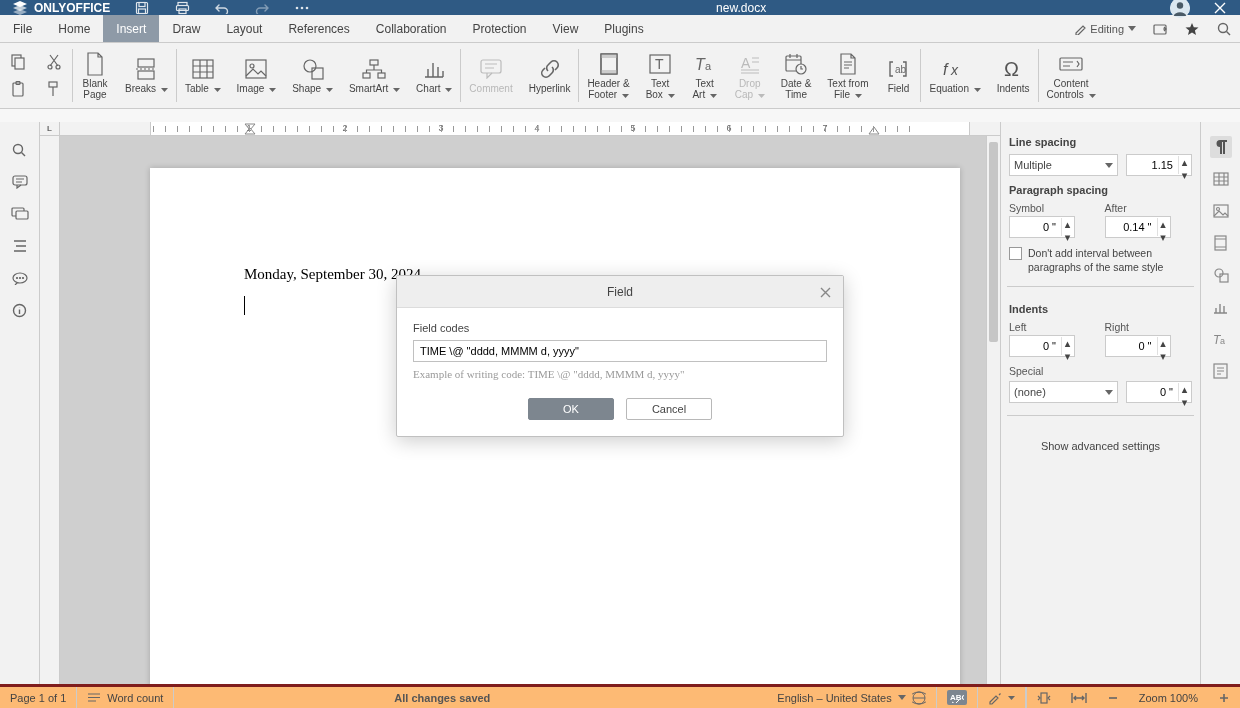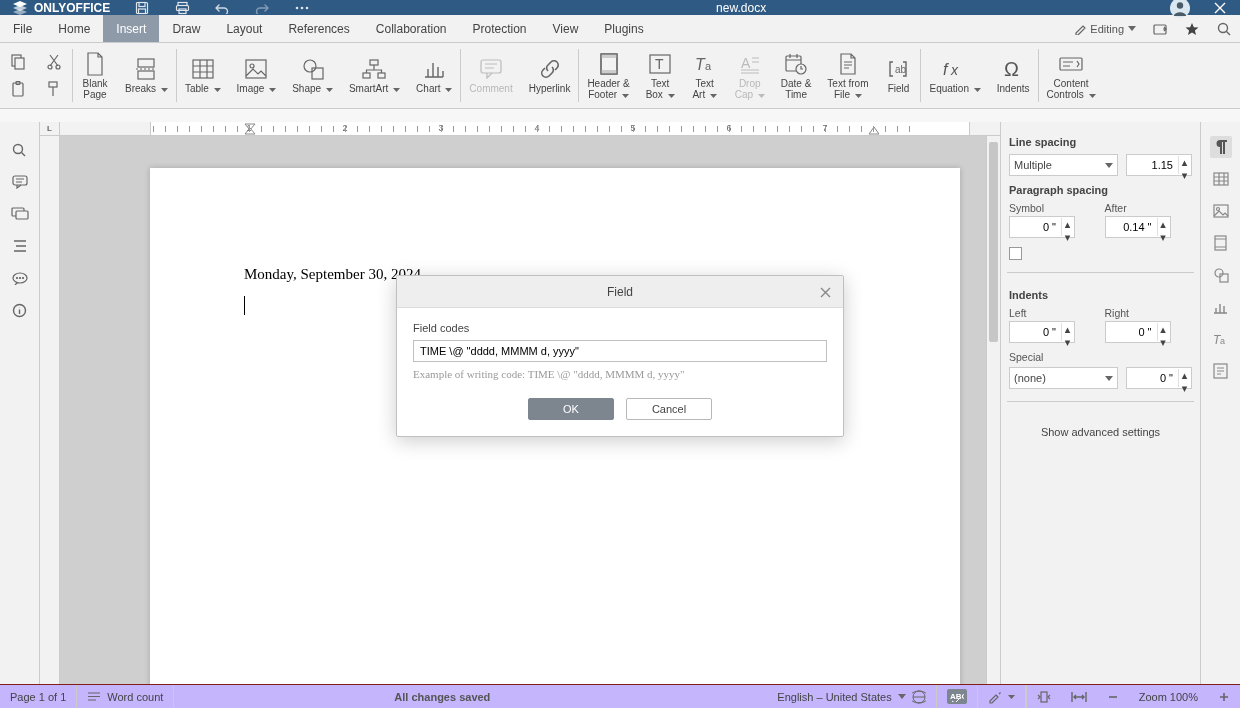--- a/index.html
+++ b/index.html
@@ -67,21 +67,21 @@
   .hr { height:1px; background:#cbcbcb; margin:8px -2px;}
   .color-swatch { width:32px; height:20px; border:1px solid #cbcbcb; background:#fff; position:relative; display:flex; align-items:center;}
   .color-swatch .diag { width:22px; height:1px; background:#d61f1f; transform:rotate(-30deg); transform-origin:left; margin-left:3px;}
   .adv-link { text-align:center; font-size:11px; color:#444; margin-top:12px; text-decoration:none;}
 
   .righticons { width:40px; background:#f2f2f2; border-left:1px solid #cbcbcb; display:flex; flex-direction:column; align-items:center; gap:10px; padding-top:14px;}
   .righticons .ri { width:22px; height:22px; display:flex; align-items:center; justify-content:center; color:#666; border-radius:2px;}
   .righticons .ri.active { background:#ddd;}
 
   
-  .statusbar { position:absolute; bottom:0; left:0; right:0; height:24px; background:#c4b5fd; border-top:1px solid #7f1d1d; display:flex; align-items:center; font-size:11px; color:#444;}
+  .statusbar { position:absolute; bottom:0; left:0; right:0; height:24px; background:#fdba74; border-top:3px solid #7f1d1d; display:flex; align-items:center; font-size:11px; color:#444;}
   .sb-sec { padding:0 10px; display:flex; align-items:center; gap:6px; border-right:1px solid #cbcbcb; height:100%;}
   .sb-sec.noborder { border-right:none;}
   .sb-spacer { flex:1;}
 
   
   .modal-overlay { position:absolute; inset:0; }
   .modal { position:absolute; left:396px; top:275px; width:448px; background:#fff; border:1px solid #c0c0c0; box-shadow:0 4px 20px rgba(0,0,0,0.2); border-radius:2px;}
   .modal-title { height:32px; background:#eeeeee; display:flex; align-items:center; justify-content:center; font-size:12px; color:#444; border-bottom:1px solid #dcdcdc; position:relative;}
   .modal-close { position:absolute; right:8px; top:6px; width:20px; height:20px; display:flex; align-items:center; justify-content:center; color:#888;}
   .modal-body { padding:14px 16px 4px;}
@@ -615,20 +615,21 @@
             <input value="0.14 &quot;" style="">
             <div class="spinners">
               <div>▴</div>
               <div>▾</div>
             </div>
           </div>
       </div>
     </div>
     <div class="chk-row">
       <div class="chk"></div>
+      <div style="font-size:10.5px; line-height:14px;">Don't add interval between paragraphs of the same style</div>
     </div>
 
     <div class="hr"></div>
 
     <div class="rp-title">Indents</div>
     <div class="rp-row">
       <div class="rp-col">
         <div class="rp-label">Left</div>
         <div class="num-input">
             <input value="0 &quot;" style="">

